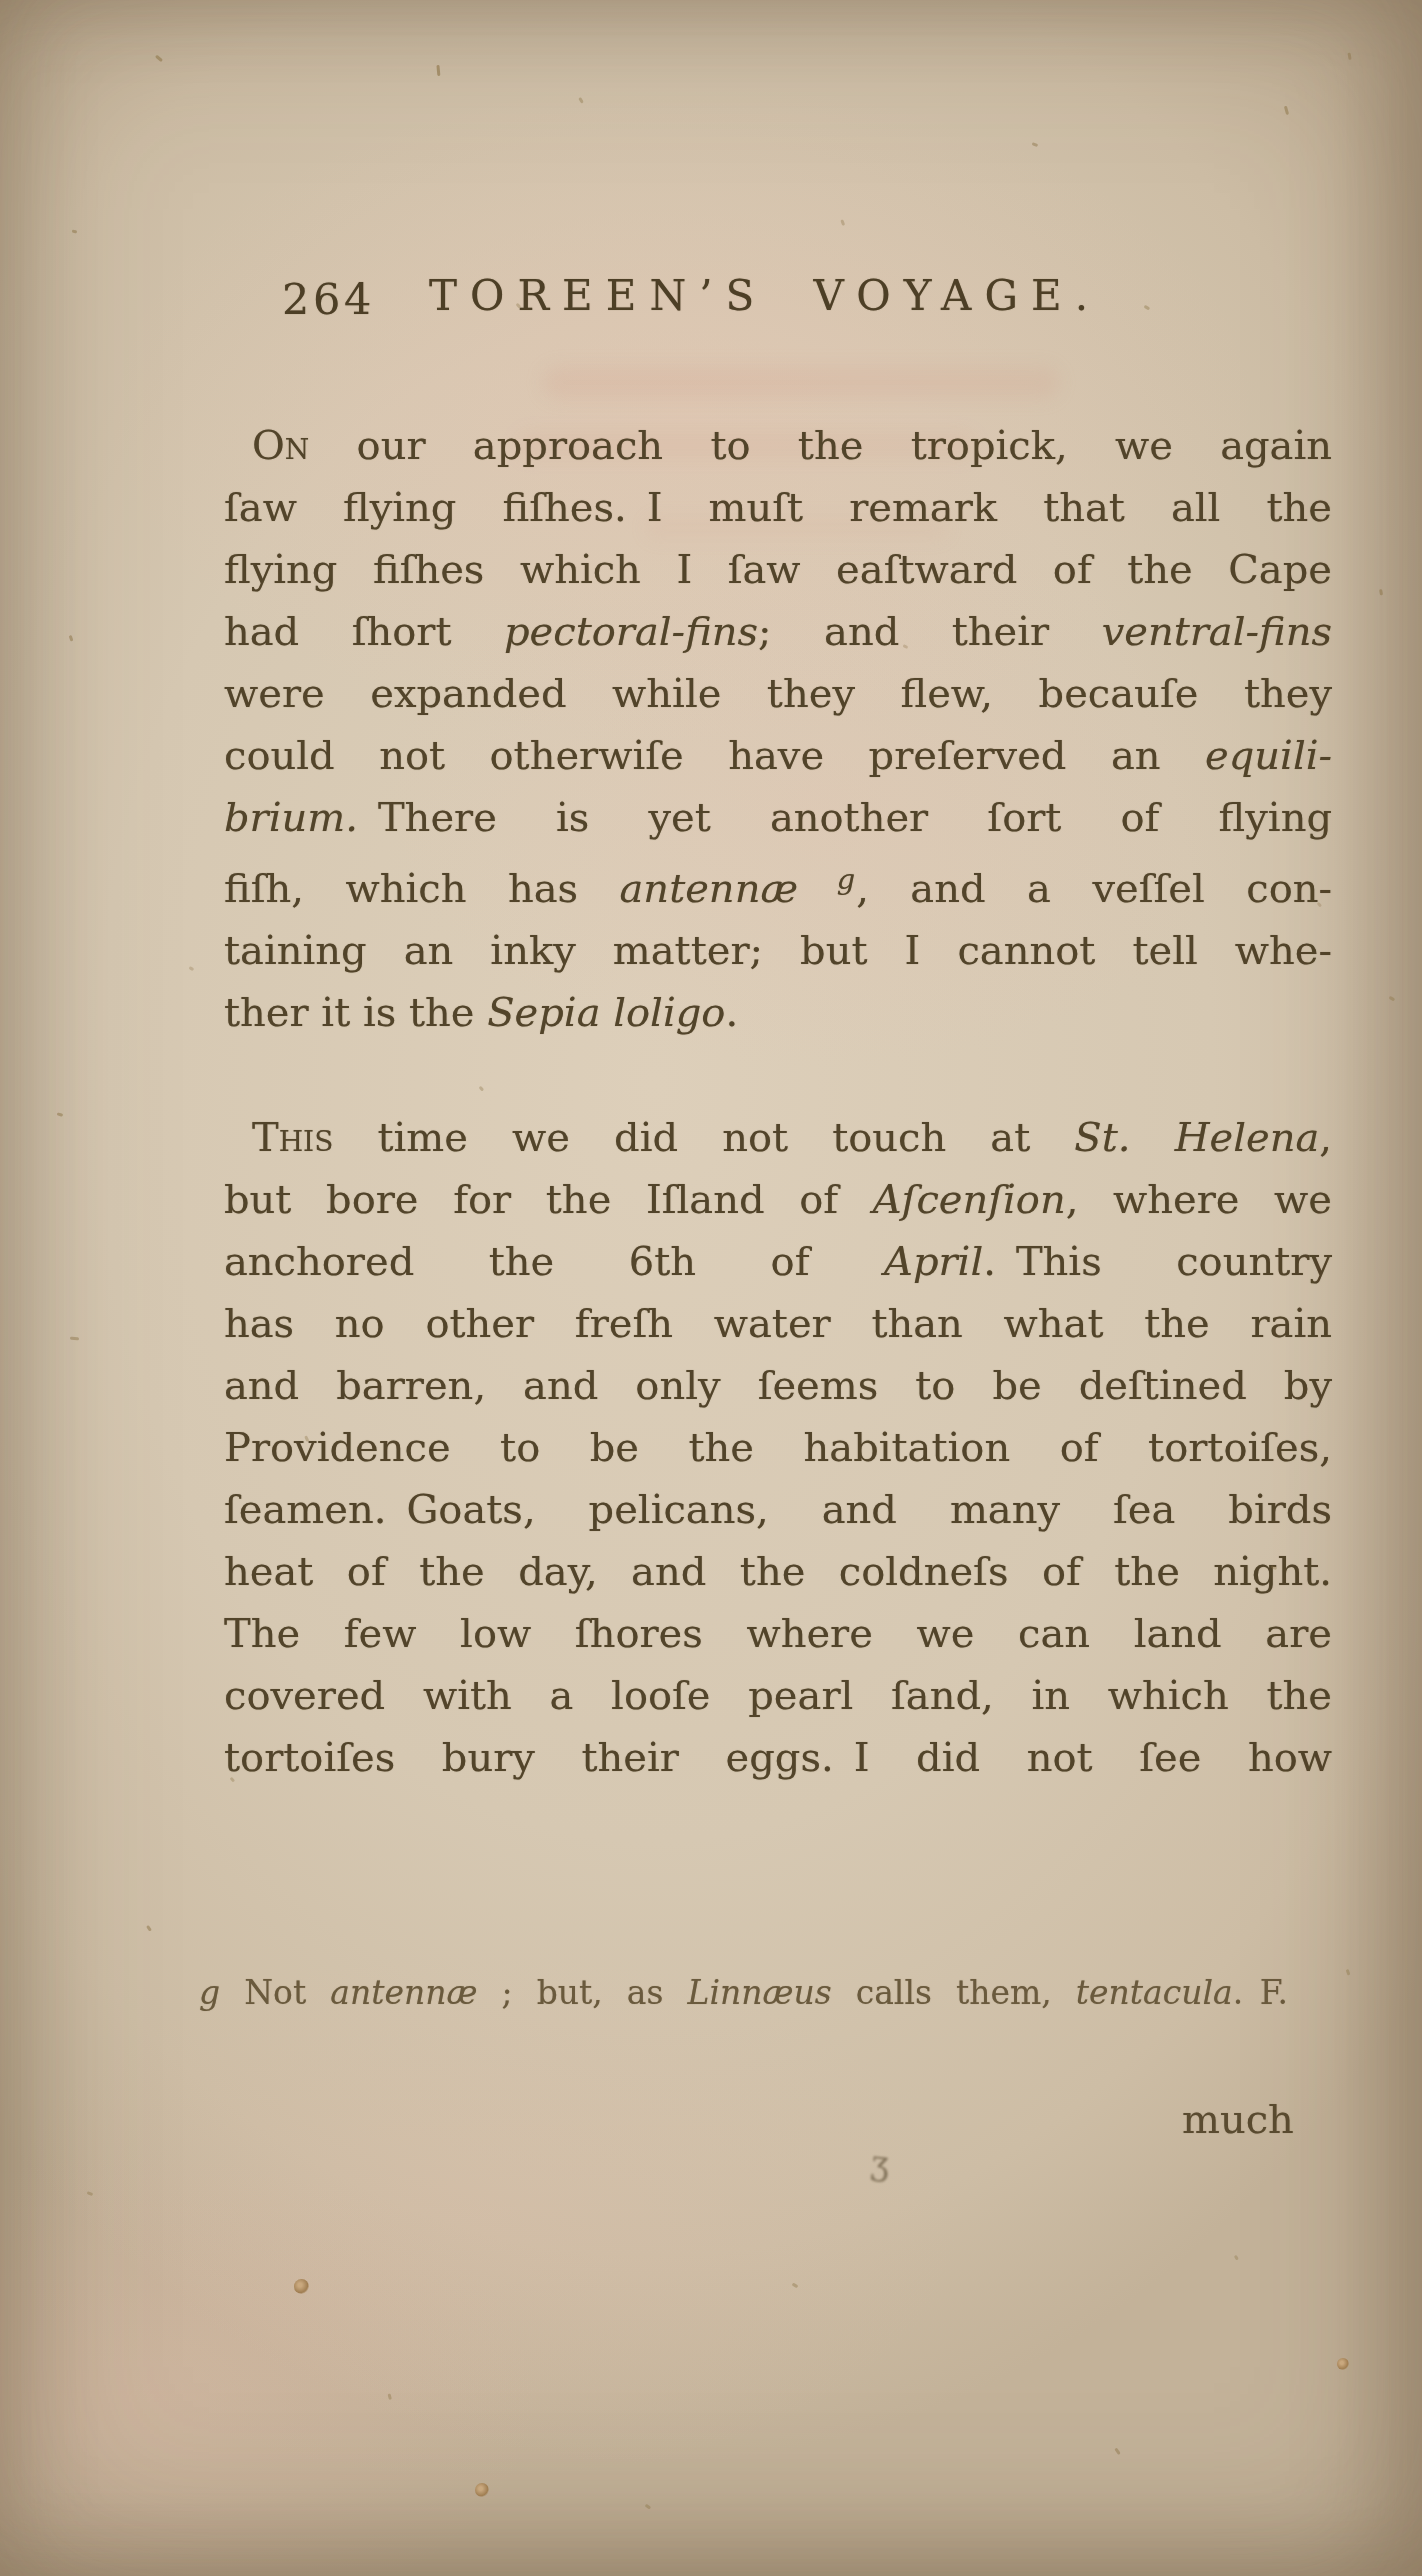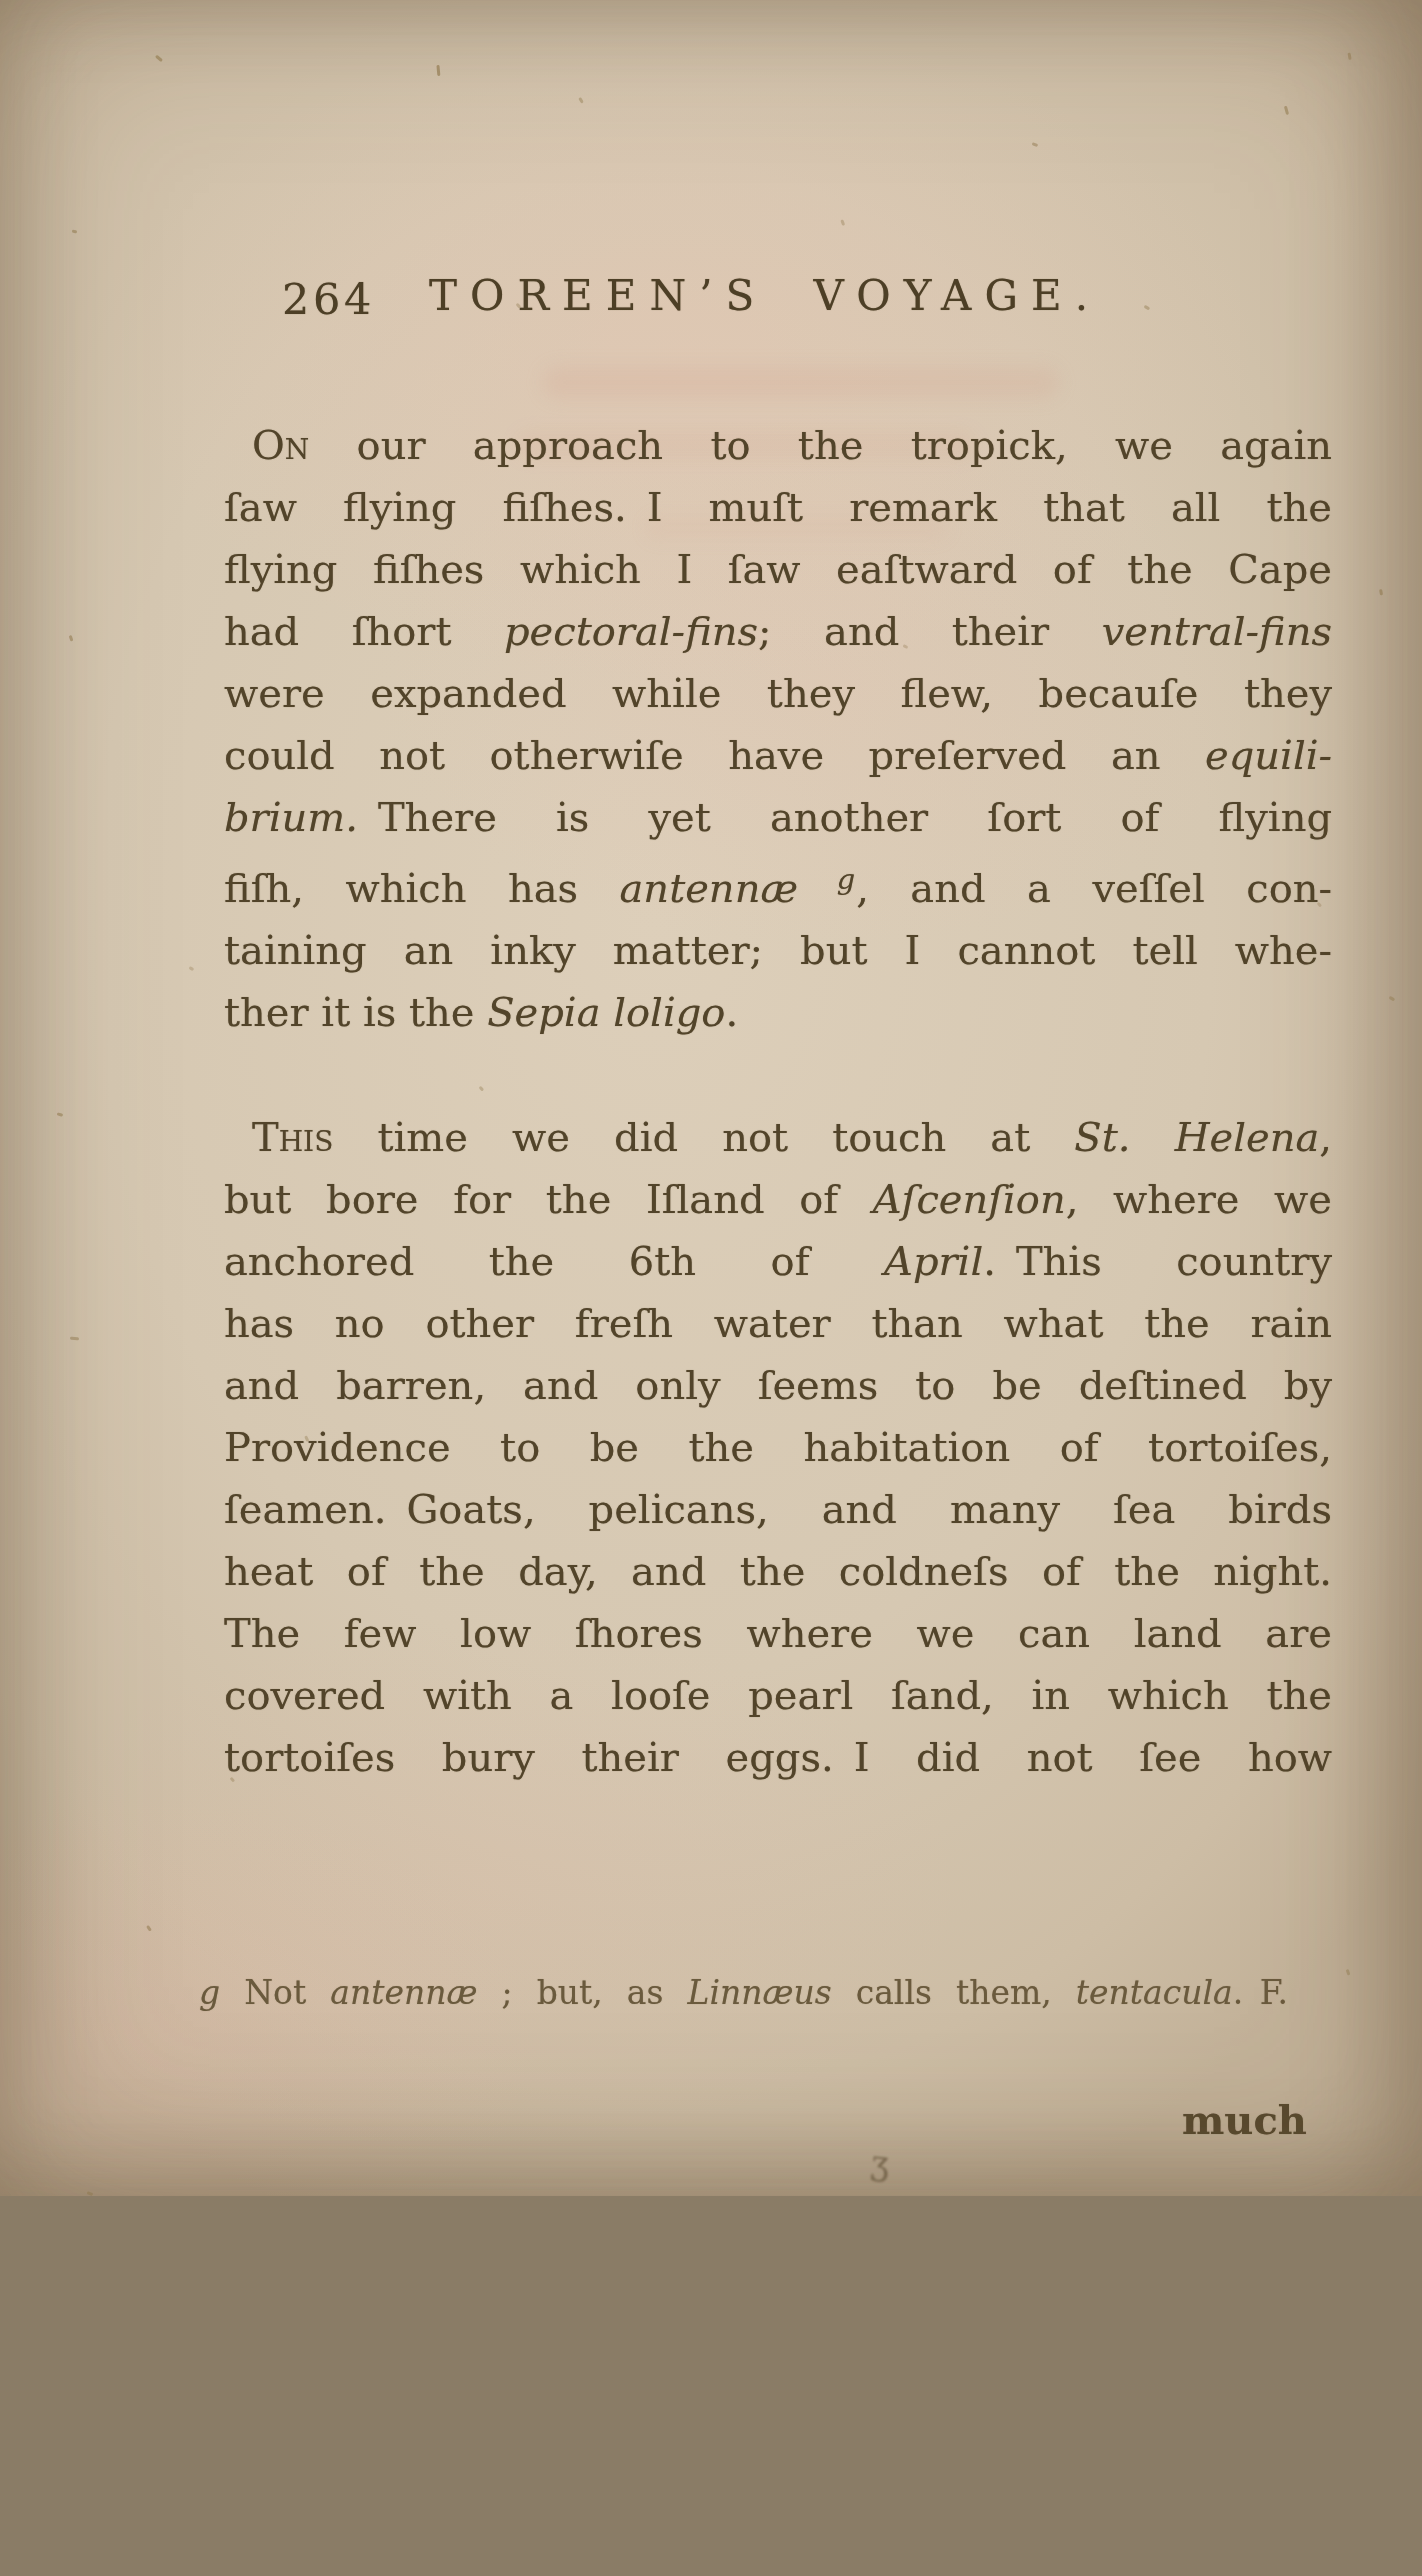--- a/index.html
+++ b/index.html
@@ -1,18 +1,18 @@
 <!DOCTYPE html>
 <html style="font-size:14.7px"><head>
 <meta charset="utf-8">
 <style>
   html,body{margin:0;padding:0;background:#8a7c66;}
   .page{
     position:relative;
-    width:1423px;height:2196px;
+    width:1423px;height:2576px;
     overflow:hidden;
     font-family:"DejaVu Serif","Liberation Serif",serif;
     background:
       radial-gradient(ellipse 829px 479px at 48% 16%, rgba(233,196,177,0.38), rgba(233,196,177,0) 70%),
       radial-gradient(ellipse 645px 387px at 58% 31%, rgba(229,193,176,0.26), rgba(229,193,176,0) 70%),
       radial-gradient(ellipse 571px 350px at 10% 93%, rgba(226,186,168,0.30), rgba(226,186,168,0) 70%),
       radial-gradient(ellipse 700px 387px at 34% 86%, rgba(226,190,172,0.22), rgba(226,190,172,0) 70%),
       radial-gradient(ellipse 1013px 1381px at 46% 42%, #ddcfba 0%, #d6c8b2 55%, #cdbda5 85%, #c3b299 100%);
   }
   .vignette{
@@ -58,21 +58,20 @@
   .footnote{
     position:absolute;left:199px;top:1972px;width:1089px;
     font-size:33px;line-height:42px;color:#6a5a3d;
     text-align:justify;text-align-last:justify;
     text-shadow:0 0 0.9px rgba(106,90,61,0.5);
   }
   .catchword{
     position:absolute;left:1182px;top:2096px;
     font-size:40px;color:#5a4b30;
     text-shadow:0 0 0.9px rgba(90,75,48,0.5);
-    font-weight:bold;
   }
   .signature-mark{
     position:absolute;left:871px;top:2144px;
     font-size:33px;color:#55462c;opacity:.62;
     filter:blur(1.1px);transform:rotate(6deg);
   }
 
   .speck{position:absolute;background:#8a7244;border-radius:1.8px;pointer-events:none;}
   .spot{position:absolute;border-radius:50%;background:radial-gradient(circle at 40% 40%, #c9a87e 15%, #a07e52 60%, rgba(160,126,82,0) 75%);pointer-events:none;}
 </style>

